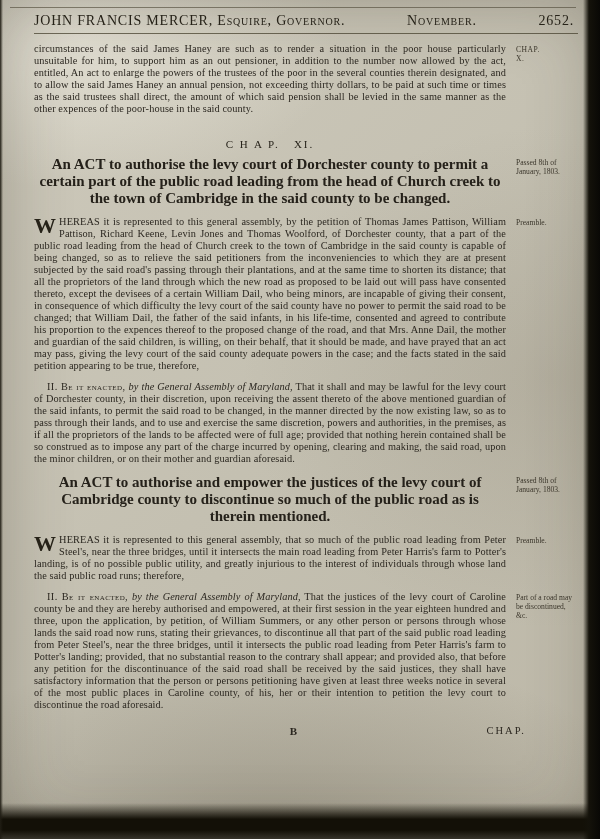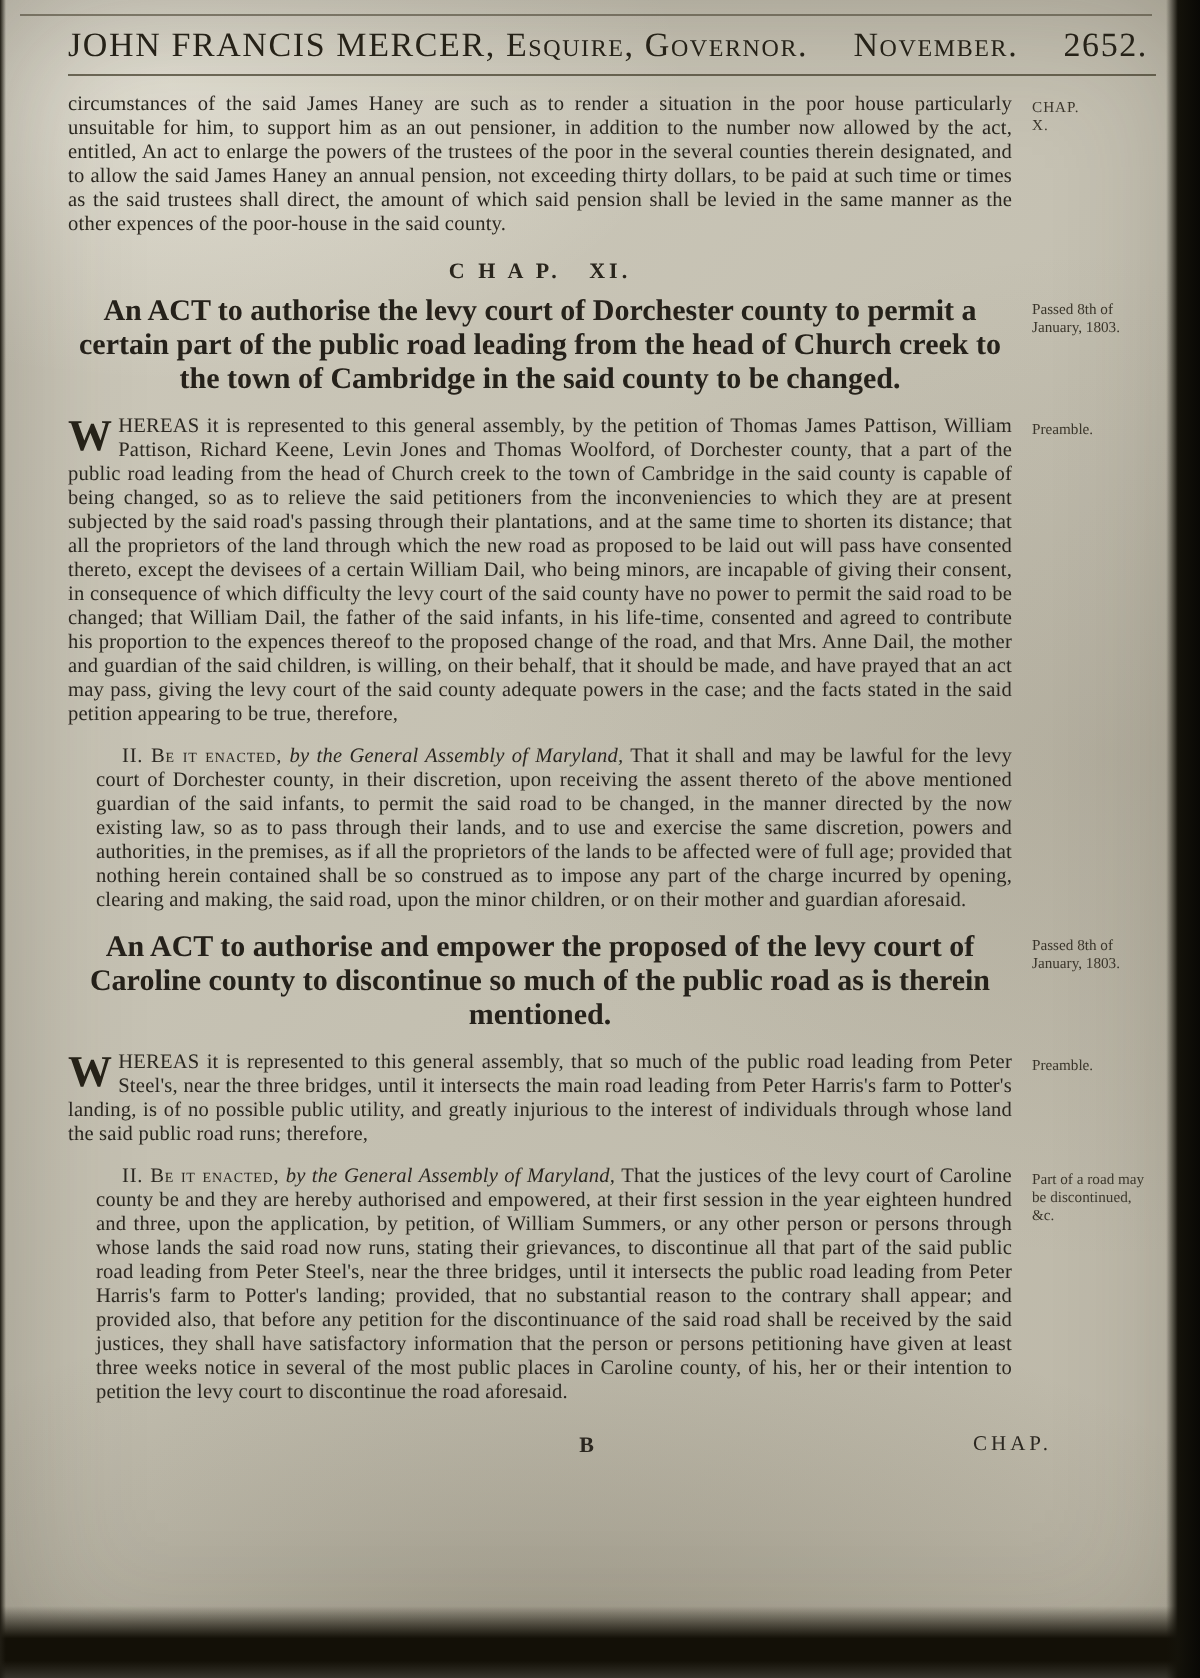--- a/index.html
+++ b/index.html
@@ -27,43 +27,43 @@
                  background:linear-gradient(to bottom, rgba(18,16,10,0) 0%, #131007 45%, #131007 76%, #36332a 100%); }
   .edge-left   { position:absolute; top:0; left:0; width:3px; height:100%; z-index:5;
                  background:linear-gradient(to right, #201d14, rgba(32,29,20,0)); }
   .rule-top    { position:absolute; top:7px; left:10px; right:24px; height:1px;
                  background:#534d3c; opacity:.65; }
 
   .content { position:absolute; left:34px; right:22px; top:13px; }
 
   .running-head {
     display:flex; align-items:center; justify-content:space-between;
-    font-size:17px; letter-spacing:.8px; font-variant:small-caps;
+    font-size:14px; letter-spacing:.8px; font-variant:small-caps;
     color:#262218; padding:0 4px 0 0; white-space:nowrap;
   }
   .rule-head { height:1px; background:#47412f; opacity:.75; margin:4px 0 9px 0; }
 
   .row { display:grid; grid-template-columns: 1fr 62px; column-gap:10px; margin-bottom:9px; }
   .row.tight { margin-bottom:5px; }
 
   .body-text {
     font-size:10.3px; line-height:12px; text-align:justify; color:#2b2720;
     letter-spacing:.1px;
   }
-  .enacting { text-indent:13px;margin-left:14px; }
+  .enacting { text-indent:13px; }
 
   .dropcap {
     float:left; font-size:22px; line-height:18px; padding:1px 3px 0 0;
     font-weight:600; color:#262218;
   }
   .sc { font-variant:small-caps; letter-spacing:.4px; }
 
   .chap-heading {
-    grid-column:1; text-align:center; font-weight:700; font-size:11px;
-    letter-spacing:2px; white-space:pre; color:#29251c; margin:2px 0 1px 0;
+    grid-column:1; text-align:center; font-weight:400; font-size:11px;
+    letter-spacing:2px; white-space:pre; color:#29251c; margin:14px 0 1px 0;
   }
   .act-title {
     grid-column:1; text-align:center; font-weight:700; font-size:15px;
     line-height:17px; color:#25211a; padding:0 4px;
   }
 
   .note {
     font-size:7.6px; line-height:9px; color:#3a352a; 
     padding-top:2px; overflow-wrap:break-word;
   }
@@ -113,21 +113,21 @@
     <section class="row">
       <p class="body-text enacting">
         <span class="sc">II. Be it enacted,</span>
         <i>by the General Assembly of Maryland,</i>
         <span>That it shall and may be lawful for the levy court of Dorchester county, in their discretion, upon receiving the assent thereto of the above mentioned guardian of the said infants, to permit the said road to be changed, in the manner directed by the now existing law, so as to pass through their lands, and to use and exercise the same discretion, powers and authorities, in the premises, as if all the proprietors of the lands to be affected were of full age; provided that nothing herein contained shall be so construed as to impose any part of the charge incurred by opening, clearing and making, the said road, upon the minor children, or on their mother and guardian aforesaid.</span>
       </p>
     </section>
 
 
     <section class="row">
-      <h3 class="act-title">An ACT to authorise and empower the proposed of the levy court of Caroline county to discontinue so much of the public road as is therein mentioned.</h3>
+      <h3 class="act-title">An ACT to authorise and empower the justices of the levy court of Cambridge county to discontinue so much of the public road as is therein mentioned.</h3>
       <aside class="note">Passed 8th of January, 1803.</aside>
     </section>
 
     <section class="row">
       <p class="body-text"><span class="dropcap">W</span><span>HEREAS it is represented to this general assembly, that so much of the public road leading from Peter Steel's, near the three bridges, until it intersects the main road leading from Peter Harris's farm to Potter's landing, is of no possible public utility, and greatly injurious to the interest of individuals through whose land the said public road runs; therefore,</span></p>
       <aside class="note">Preamble.</aside>
     </section>
 
     <section class="row">
       <p class="body-text enacting">

